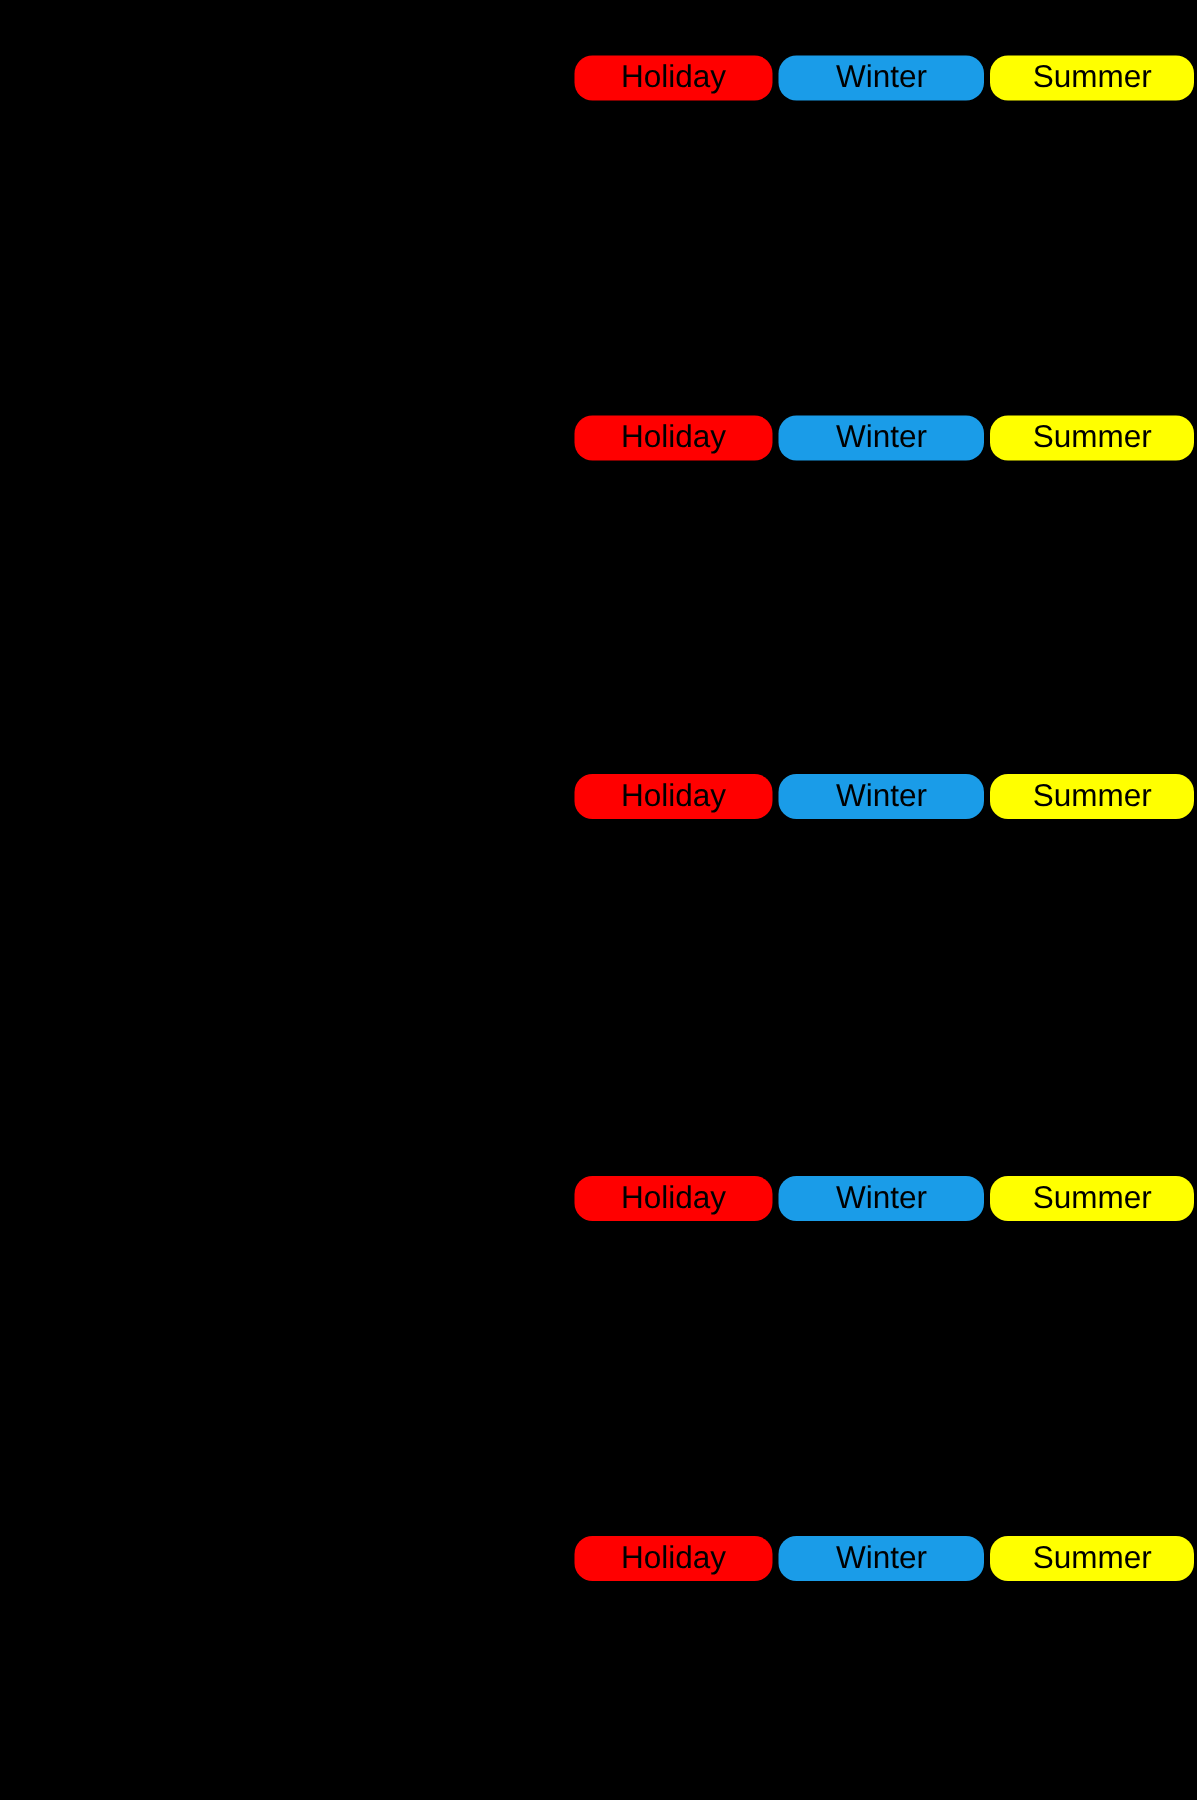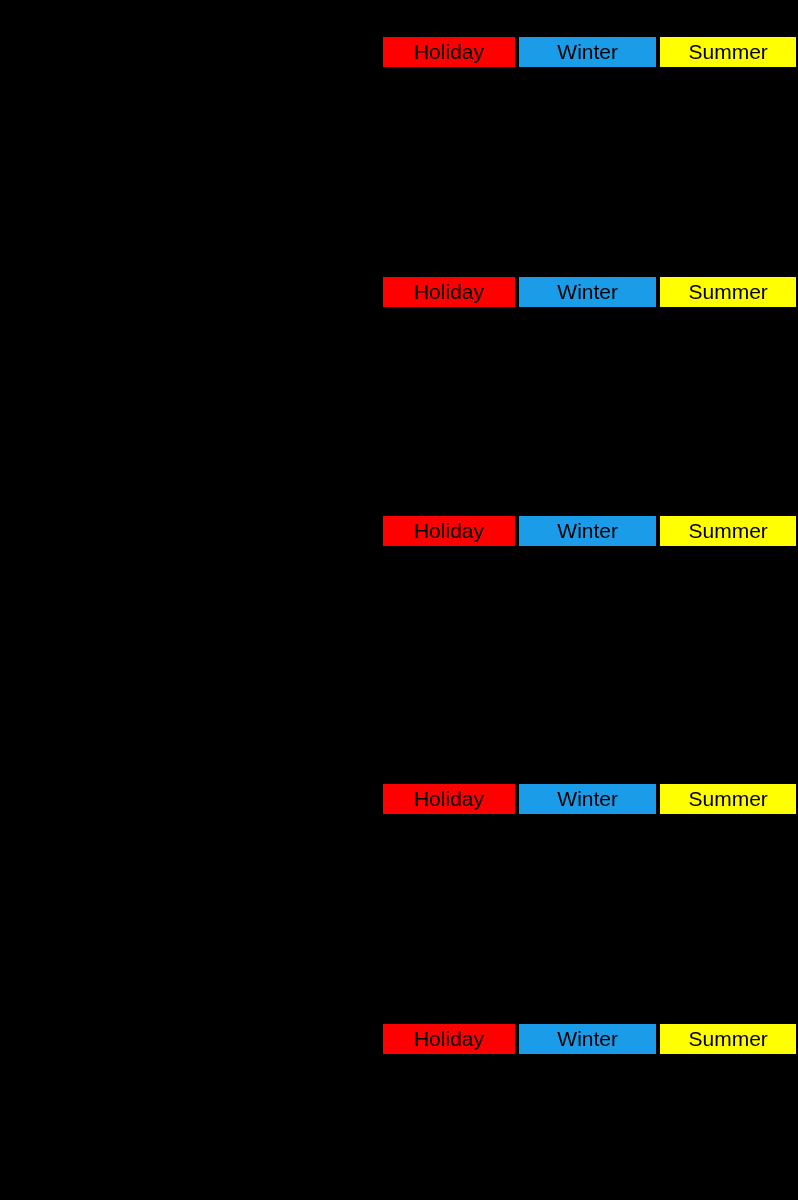--- a/index.html
+++ b/index.html
@@ -37,20 +37,21 @@
   .legend-cell {
     height: 30px;
     display: flex;
     align-items: center;
     justify-content: center;
     color: #000000;
     font-size: 21px;
     line-height: 30px;
     white-space: nowrap;
     font-weight: 400;
+    border-radius: 12px;
   }
   .cell-holiday { width: 144px; }
   .cell-winter  { width: 150px; }
   .cell-summer  { width: 148px; }
 </style>
 </head>
 <body style="background-color: rgb(0, 0, 0);">
 
 <div class="canvas">
 

